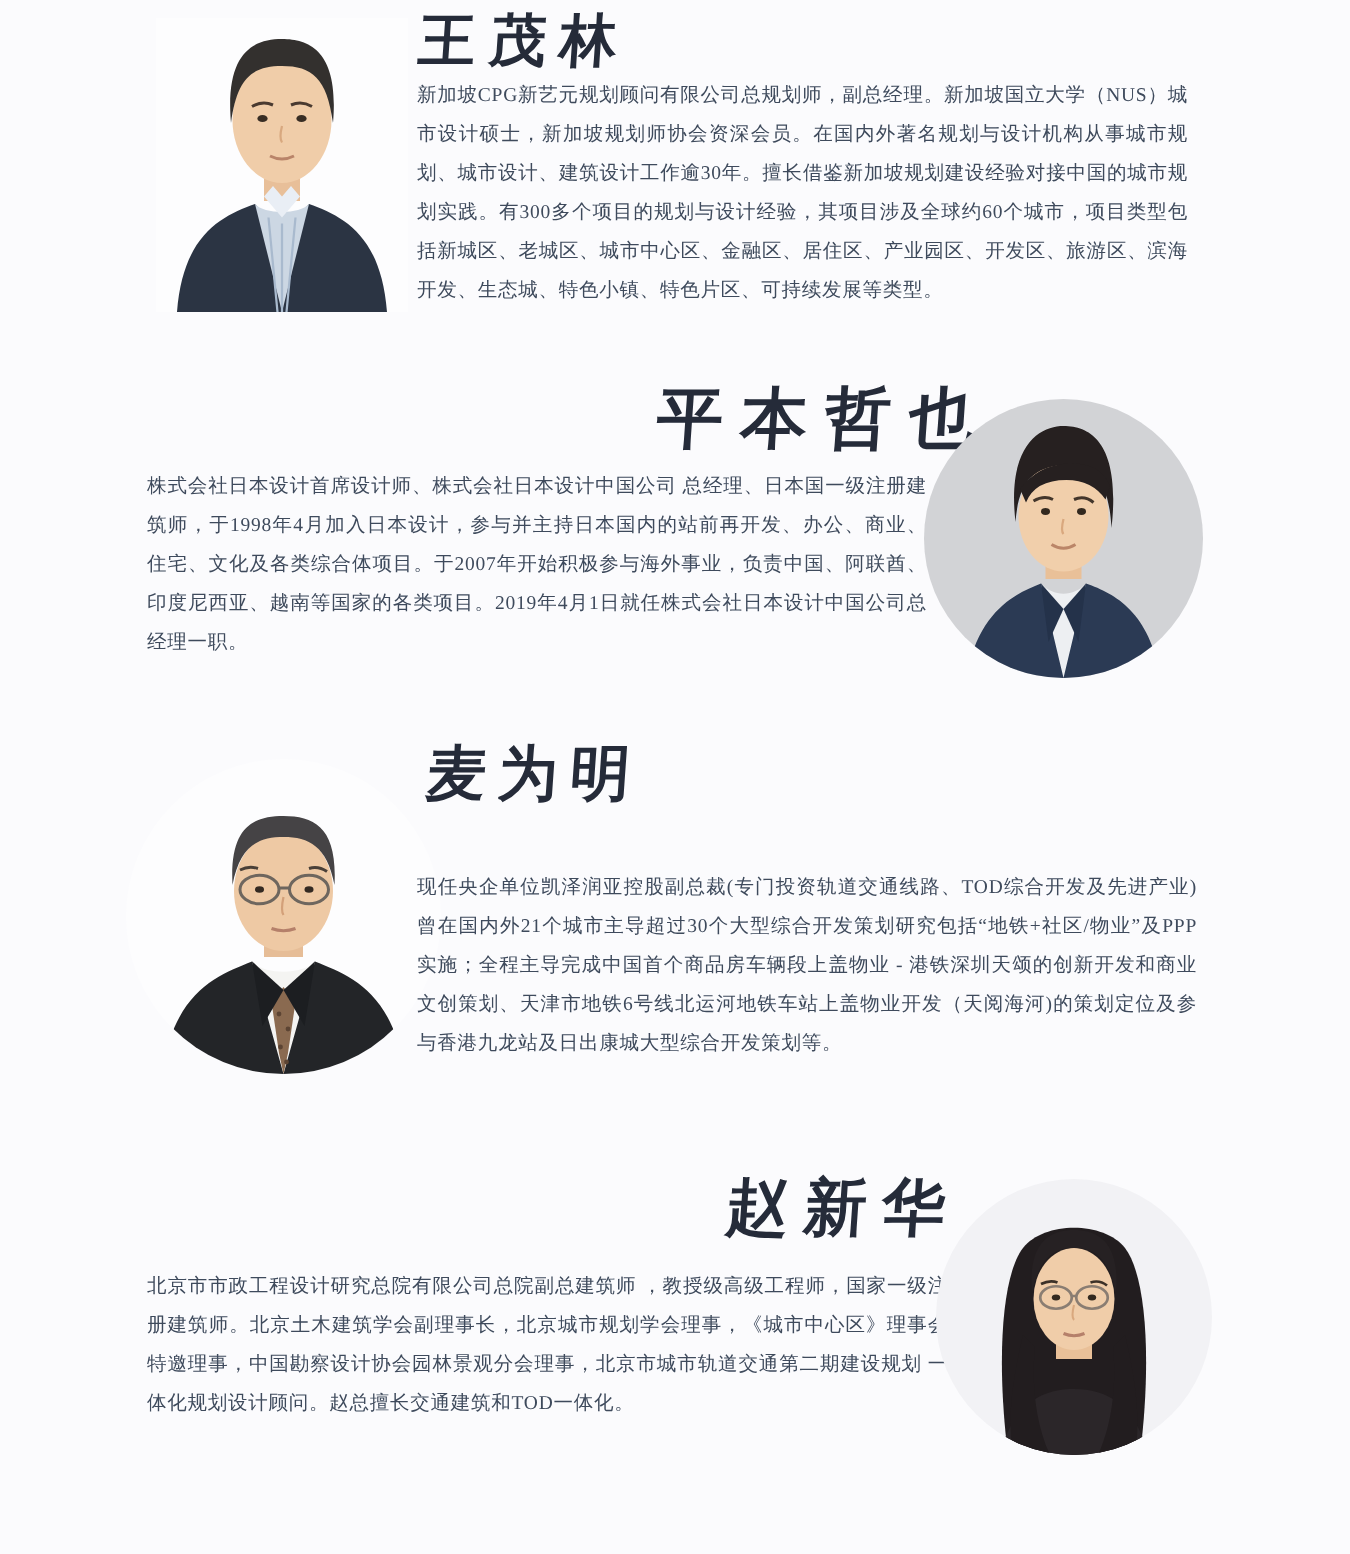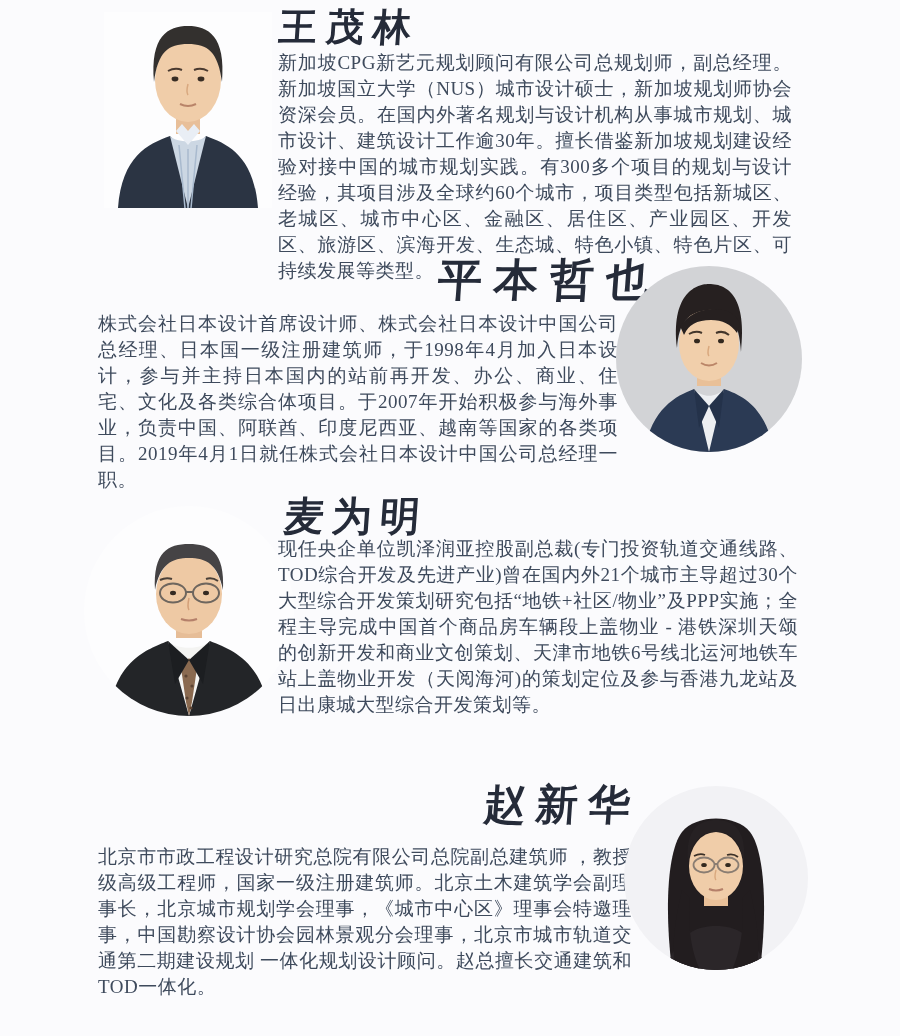--- a/index.html
+++ b/index.html
@@ -18,21 +18,21 @@
     font-family:"DejaVu Serif","Liberation Serif",serif;
     font-weight:bold;
     color:#252b39;
     transform:skewX(-4deg);
     white-space:nowrap;
     line-height:1.1;
   }
   .bio{
     position:absolute;
     margin:0;
-    font-size:19px;
+    font-size:13px;
     line-height:26px;
     text-align:justify;
     letter-spacing:0.5px;
     color:#3e4a5c;
   }
   .photo{position:absolute;overflow:hidden;}
   .photo svg{display:block;width:100%;height:100%;}
   .photo-circle{border-radius:50%;}
 
   
@@ -41,21 +41,21 @@
   .p1-bio{left:278px;top:50px;width:514px;}
 
   
   .p2-name{left:438px;top:256px;font-size:44px;letter-spacing:12px;}
   .p2-bio{left:98px;top:311px;width:520px;}
   .p2-photo{left:616px;top:266px;width:186px;height:186px;}
 
   
   .p3-photo{left:84px;top:506px;width:210px;height:210px;}
   .p3-name{left:284px;top:494px;font-size:40px;letter-spacing:8px;}
-  .p3-bio{left:278px;top:536px;width:520px;}
+  .p3-bio{left:278px;top:578px;width:520px;}
 
   
   .p4-name{left:484px;top:782px;font-size:42px;letter-spacing:10px;}
   .p4-bio{left:98px;top:844px;width:534px;}
   .p4-photo{left:624px;top:786px;width:184px;height:184px;}
 </style>
 </head>
 <body>
 
 <div class="page">

